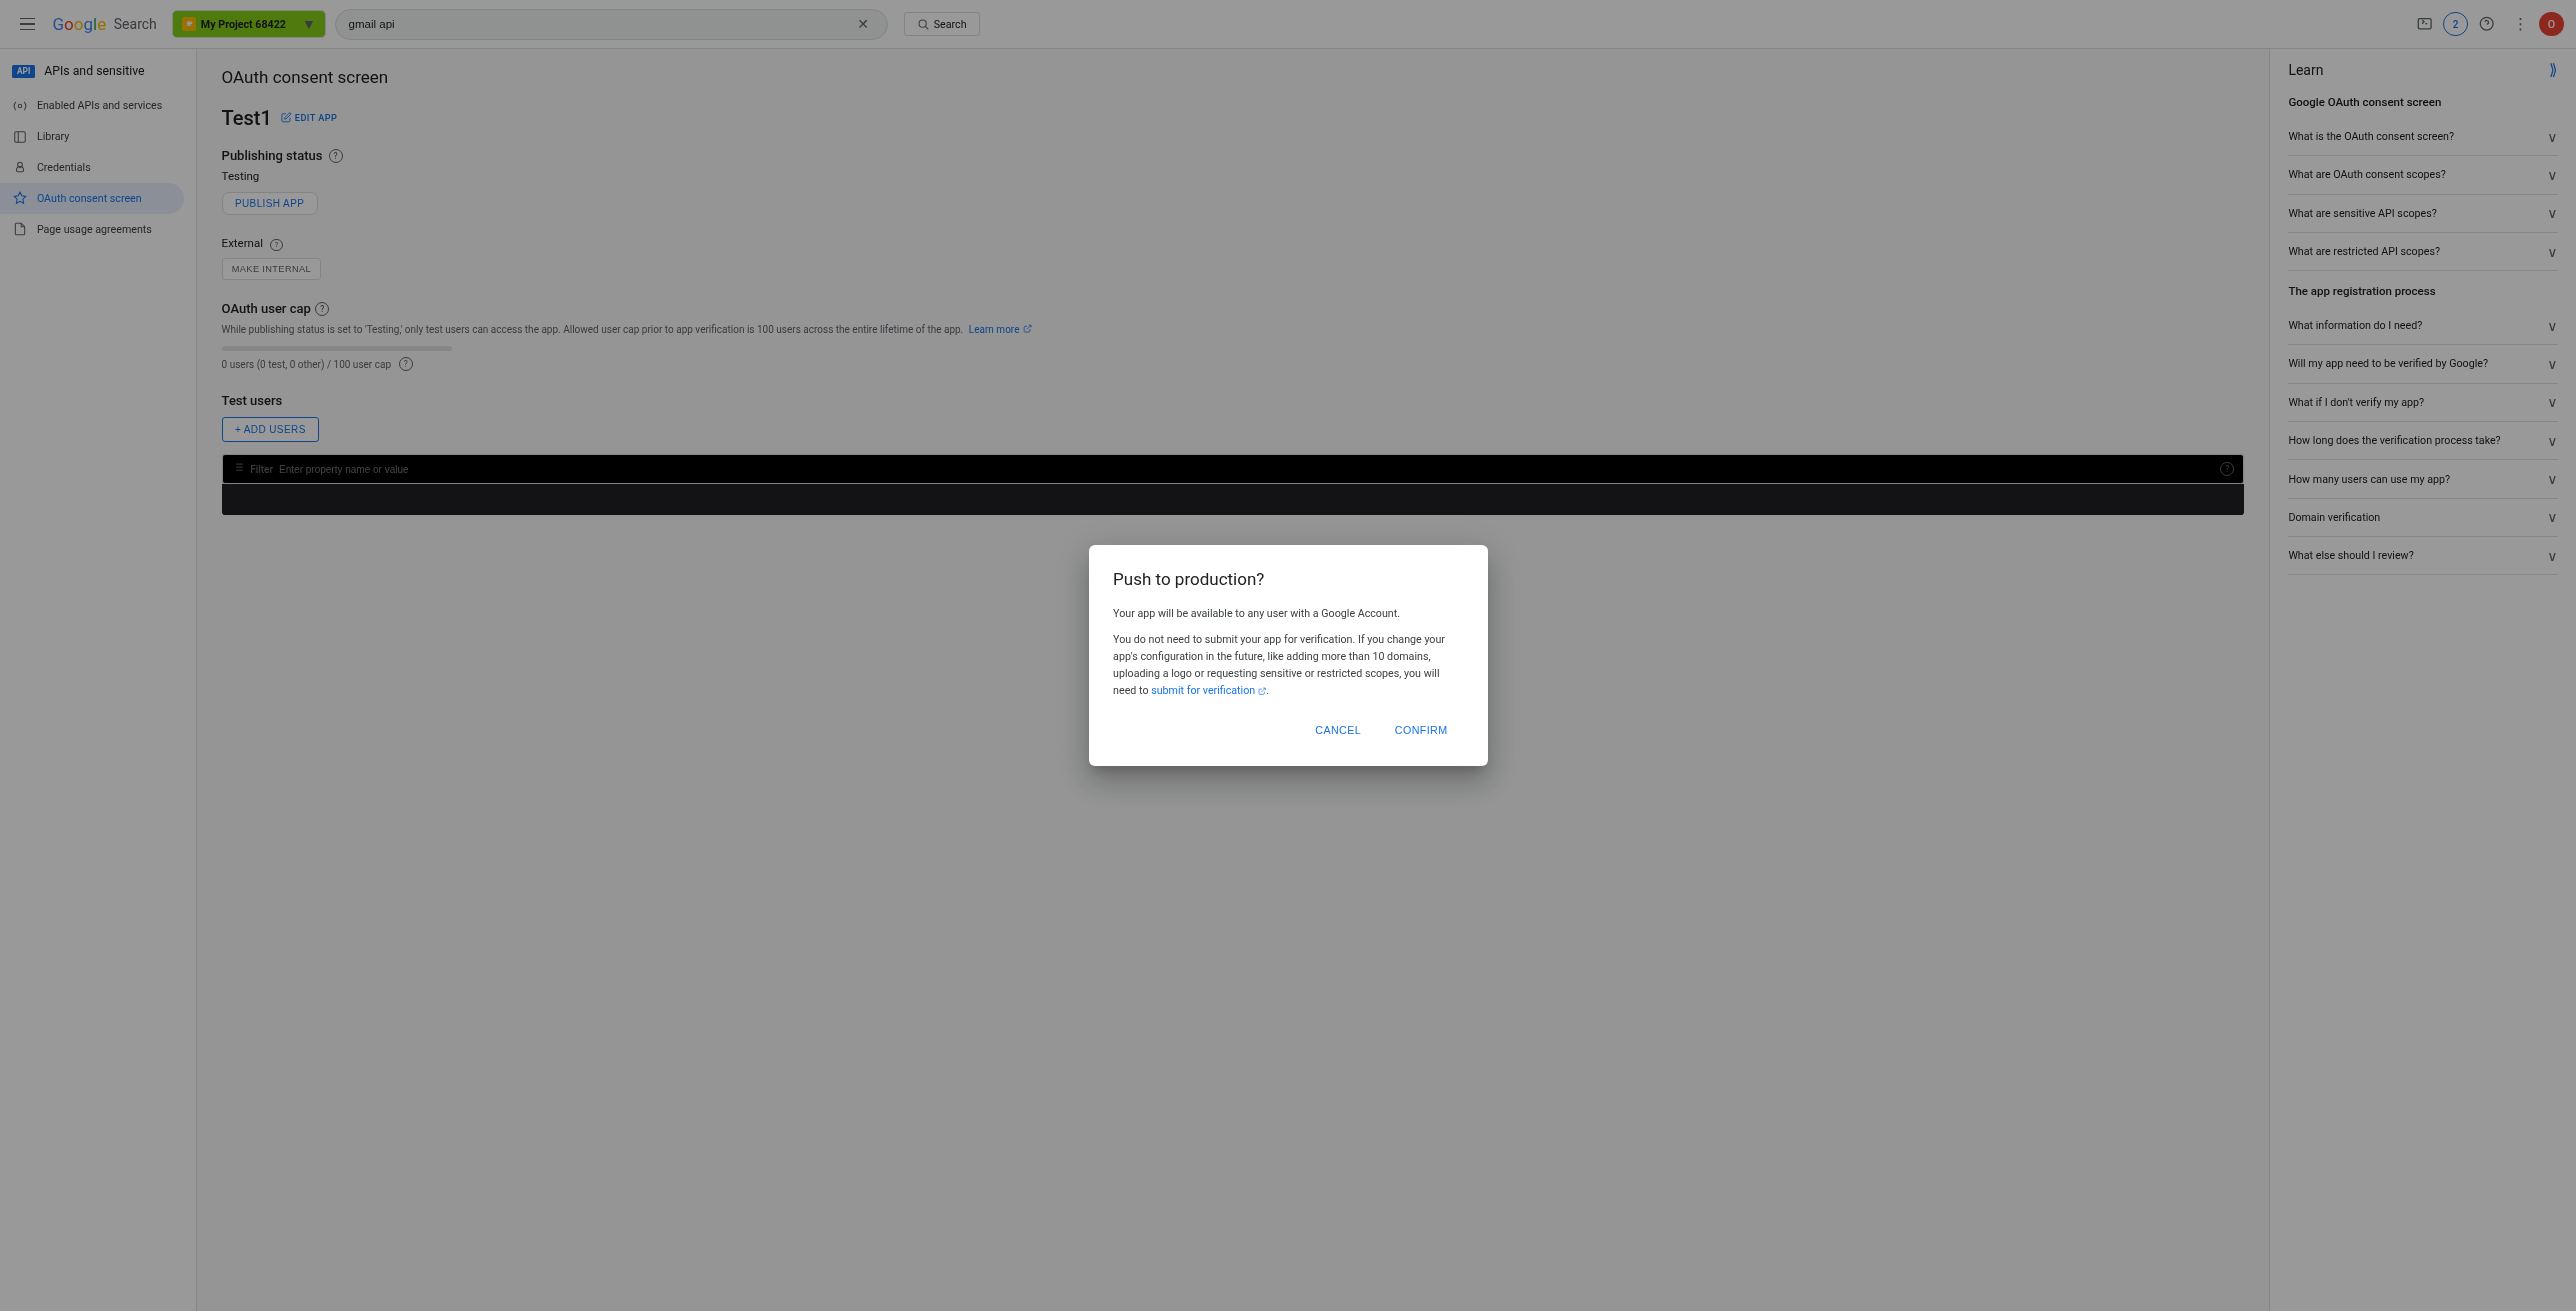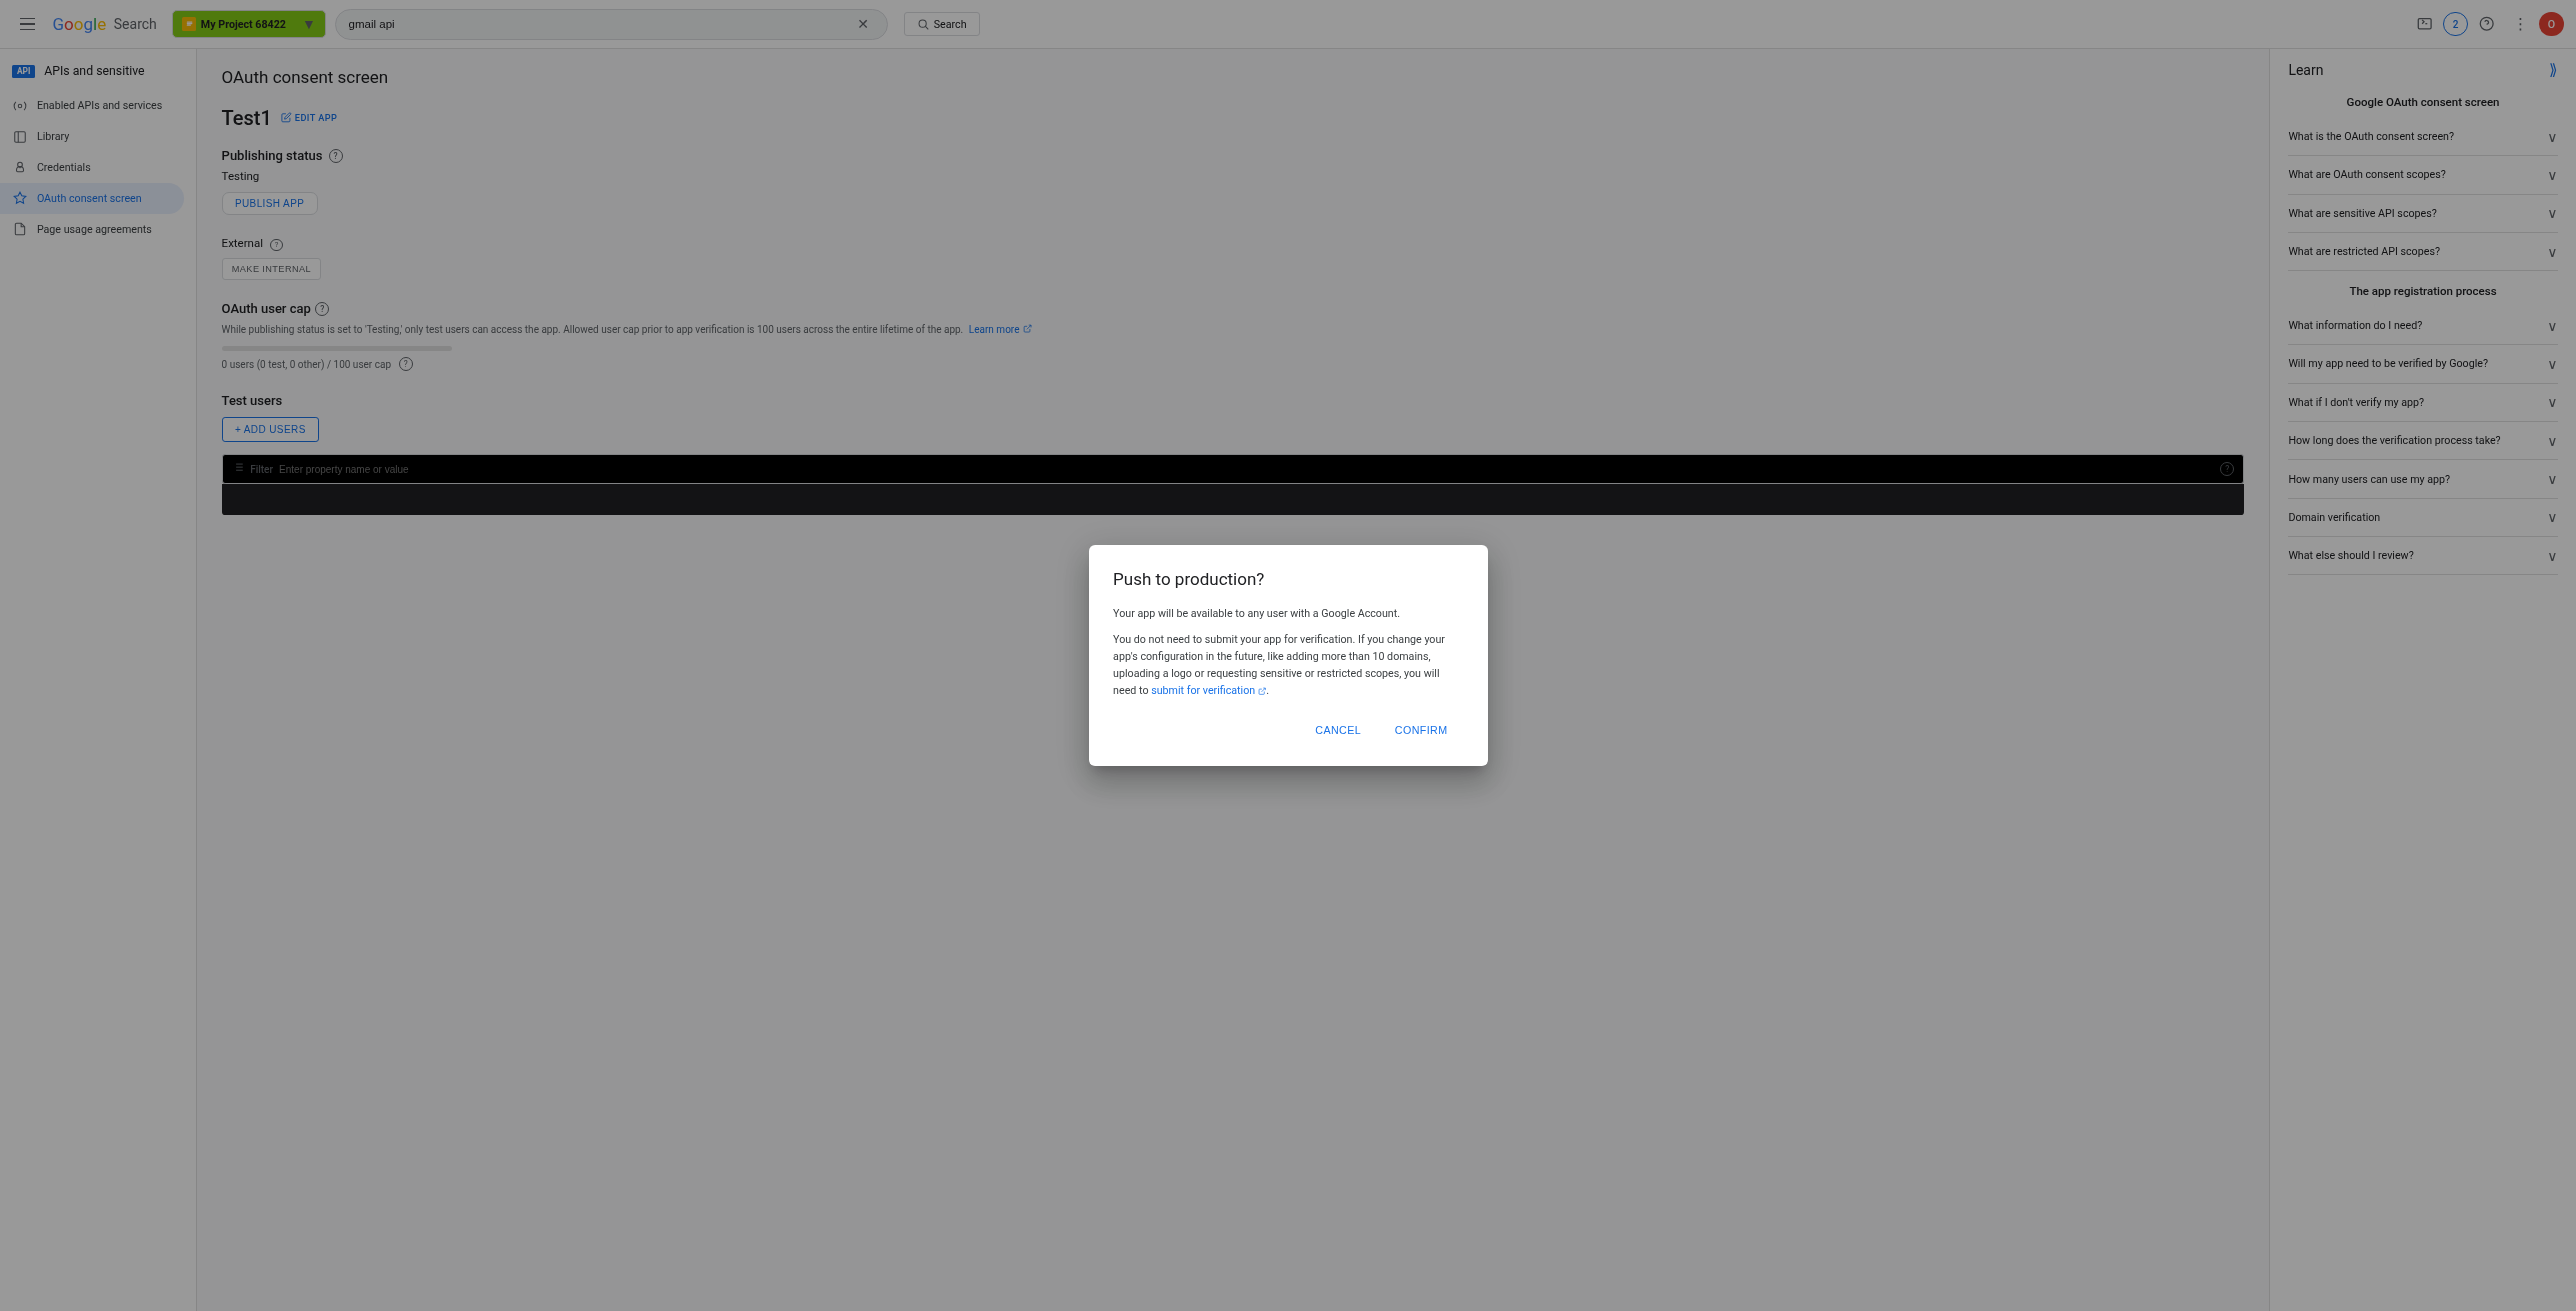--- a/index.html
+++ b/index.html
@@ -113,21 +113,21 @@
     .filter-help { width: 14px; height: 14px; border-radius: 50%; border: 1.2px solid #5f6368; display: flex; align-items: center; justify-content: center; font-size: 8.4px; color: #5f6368; cursor: pointer; }
 
     .table-bar { background: #202124; height: 31px; border-radius: 0 0 3.1px 3.1px; margin-top: 0; }
 
     
     .right-panel { width: 307px; background: #fff; border-left: 0.8px solid #e0e0e0; overflow-y: auto; flex-shrink: 0; padding: 12.3px 18.4px; }
     .right-panel-header { display: flex; align-items: center; justify-content: space-between; margin-bottom: 15.4px; }
     .learn-title { font-size: 14px; font-weight: 400; color: #202124; }
     .collapse-btn { color: #1a73e8; cursor: pointer; font-size: 15.4px; }
 
-    .learn-section-title { font-size: 11.5px; font-weight: 500; color: #202124; margin: 12.3px 0 9.2px; text-align: center; }
+    .learn-section-title { font-size: 11.5px; font-weight: 500; color: #202124; margin: 12.3px 0 9.2px; }
     .learn-item {
       display: flex; align-items: center; justify-content: space-between;
       padding: 10.7px 0; border-bottom: 0.8px solid #e0e0e0; cursor: pointer; color: #202124; font-size: 10.7px;
     }
     .chevron-icon { color: #5f6368; font-size: 14px; }
 
     
     .overlay { position: fixed; top: 0; left: 0; right: 0; bottom: 0; background: rgba(0,0,0,0.4); z-index: 200; display: flex; align-items: center; justify-content: center; }
 
     

